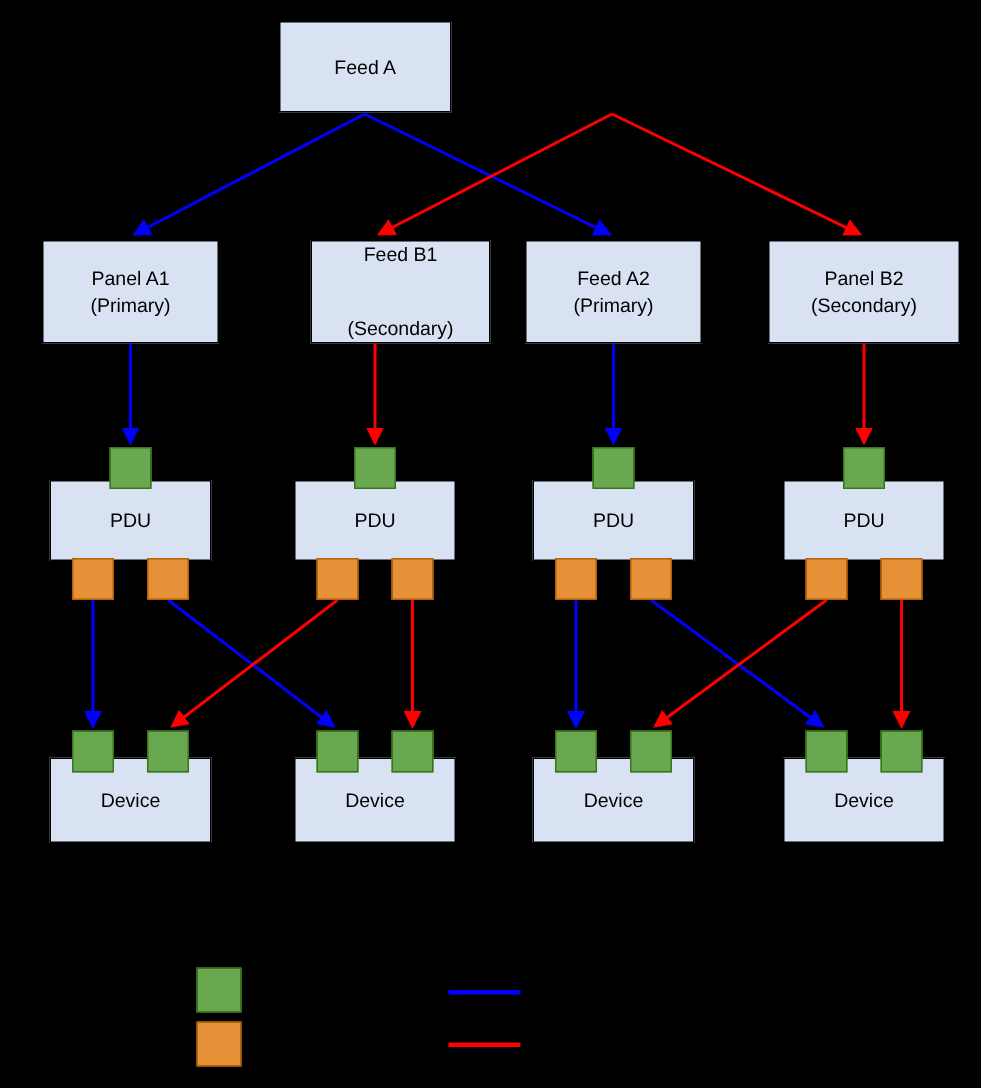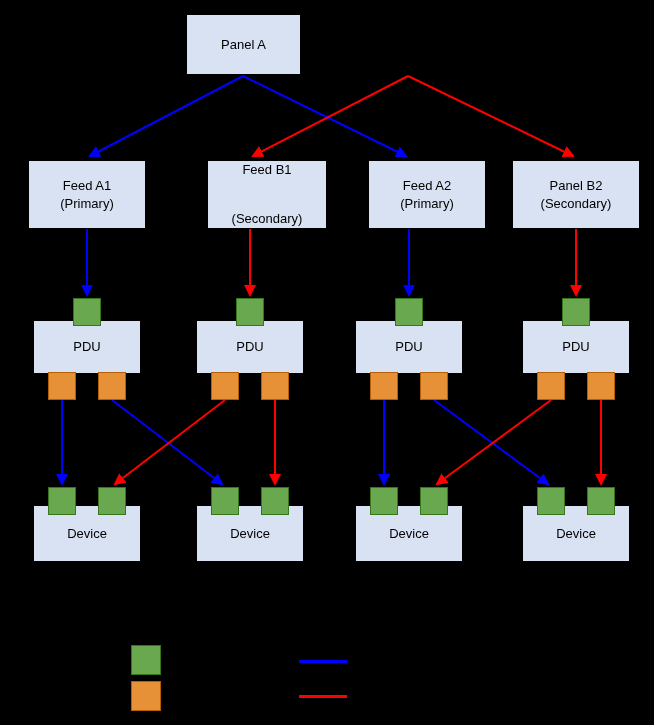--- a/index.html
+++ b/index.html
@@ -51,32 +51,32 @@
     width:48px; height:3px;
     z-index:3;
   }
 </style>
 </head>
 <body>
 
 <div id="canvas">
 
   <div class="node" style="left:186px; top:14px; width:115px; height:61px;">
-    <span>Panel A</span>
+    <span>Feed A</span>
   </div>
 
   <div class="node" style="left:28px; top:160px; width:118px; height:69px;">
-    <span>Feed A1</span>
+    <span>Panel A1</span>
     <span>(Primary)</span>
   </div>
   <div class="node" style="left:207px; top:160px; width:120px; height:69px;justify-content:space-between;">
     <span>Feed B1</span>
     <span>(Secondary)</span>
   </div>
-  <div class="node" style="left:368px; top:160px; width:118px; height:69px;">
+  <div class="node" style="left:350px; top:160px; width:118px; height:69px;">
     <span>Feed A2</span>
     <span>(Primary)</span>
   </div>
   <div class="node" style="left:512px; top:160px; width:128px; height:69px;">
     <span>Panel B2</span>
     <span>(Secondary)</span>
   </div>
 
   <div class="node" style="left:33px; top:320px; width:108px; height:54px;">
     <span>PDU</span>

